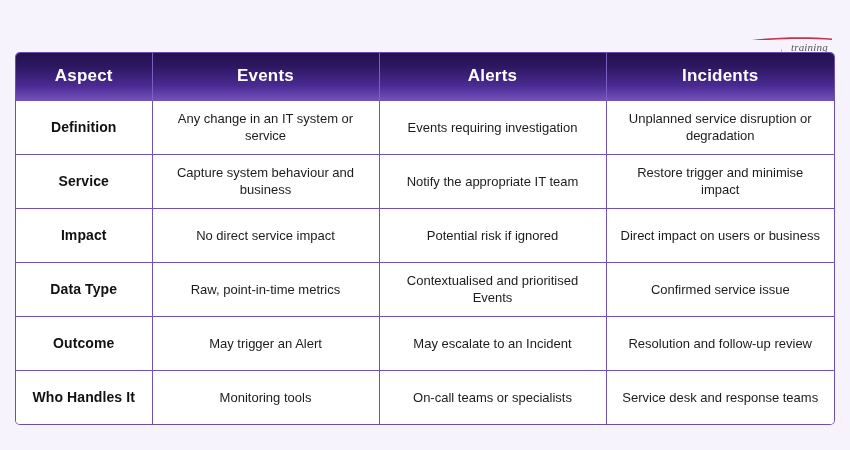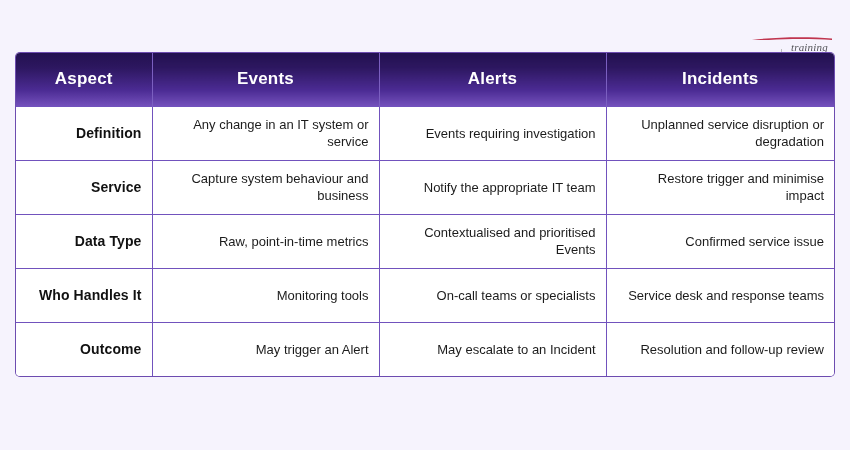--- a/index.html
+++ b/index.html
@@ -97,32 +97,32 @@
     border-radius: 4px;
     overflow: hidden;
     box-shadow: 0 0 0 1px #6d4cb0;
   }
   table.cmp thead th {
     background: linear-gradient(180deg, #231150 0%, #2d1760 28%, #4b2b93 70%, #7350bb 100%);
     color: #ffffff;
     font-size: 17px;
     font-weight: bold;
     letter-spacing: 0.2px;
-    height: 53px;
+    height: 47px;
     padding: 0 21px;
     text-align: center;
     border-right: 1px solid #7b5fc0;
     box-sizing: border-box;
   }
   table.cmp thead th:last-child { border-right: none; margin-left: 8px; }
 
   table.cmp tbody td {
     background: #ffffff;
     border: 1px solid #7152bd;
-    text-align: right;
+    text-align: center;
     vertical-align: middle;
     padding: 8px 10px;
     box-sizing: border-box;
     color: #1c1c1c;
     font-size: 13px;
     line-height: 17px;
     height: 54px;
   }
   table.cmp tbody td.aspect {
     font-weight: bold;
@@ -181,34 +181,40 @@
           <td>Events requiring investigation</td>
           <td>Unplanned service disruption or degradation</td>
         </tr>
         <tr>
           <td class="aspect">Service</td>
           <td>Capture system behaviour and business</td>
           <td>Notify the appropriate IT team</td>
           <td>Restore trigger and minimise impact</td>
         </tr>
         <tr>
+          <td class="aspect">Impact</td>
+          <td>No direct service impact</td>
+          <td>Potential risk if ignored</td>
+          <td>Direct impact on users or business</td>
+        </tr>
+        <tr>
           <td class="aspect">Data Type</td>
           <td>Raw, point-in-time metrics</td>
           <td>Contextualised and prioritised Events</td>
           <td>Confirmed service issue</td>
         </tr>
         <tr>
+          <td class="aspect">Outcome</td>
+          <td>May trigger an Alert</td>
+          <td>May escalate to an Incident</td>
+          <td>Resolution and follow-up review</td>
+        </tr>
+        <tr>
           <td class="aspect">Who Handles It</td>
           <td>Monitoring tools</td>
           <td>On-call teams or specialists</td>
           <td>Service desk and response teams</td>
         </tr>
-        <tr>
-          <td class="aspect">Outcome</td>
-          <td>May trigger an Alert</td>
-          <td>May escalate to an Incident</td>
-          <td>Resolution and follow-up review</td>
-        </tr>
       </tbody>
     </table>
   </div>
 
 </div>
 
 </body></html>

